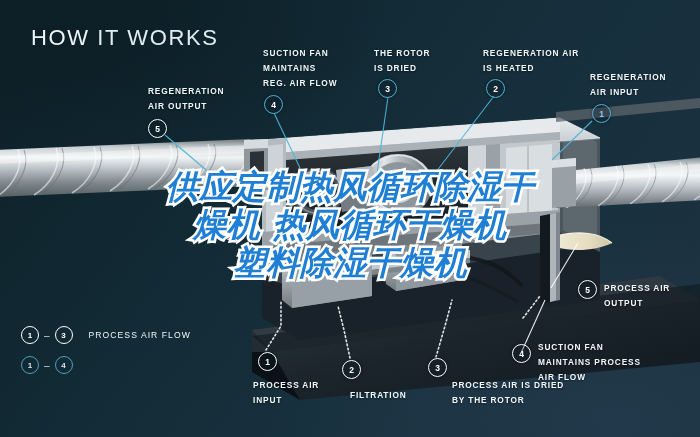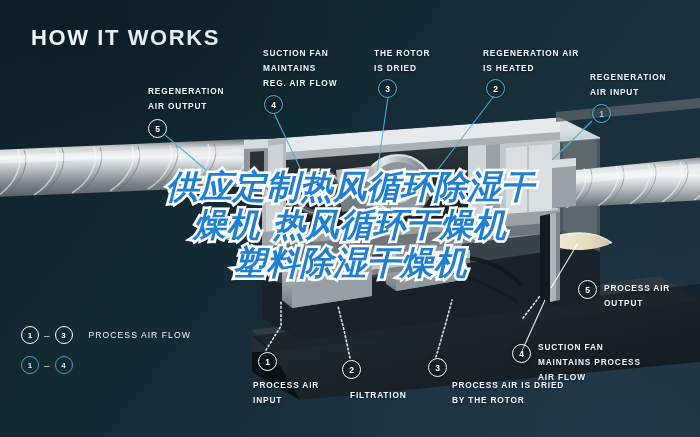--- a/index.html
+++ b/index.html
@@ -14,22 +14,22 @@
       radial-gradient(ellipse 70% 55% at 12% 6%, #0c1f27 0%, rgba(12,31,39,0) 62%),
       radial-gradient(ellipse 80% 70% at 88% 96%, #21394a 0%, rgba(33,57,74,0) 65%),
       linear-gradient(128deg,#0d2028 0%,#122a34 34%,#17303d 62%,#1d3142 100%);
   }
 
   
   .title{
     position:absolute;left:31px;top:25px;
     font-size:22px;letter-spacing:1.6px;color:#eef5f7;white-space:nowrap;
   }
-  .title .b{font-weight:700;text-align:right;}
-  .title .l{font-weight:700;color:#e3edf0;}
+  .title .b{font-weight:400;text-align:right;}
+  .title .l{font-weight:400;color:#e3edf0;}
 
   
   .clabel{
     position:absolute;color:#f2f8fa;font-size:8.3px;font-weight:700;
     letter-spacing:.85px;line-height:15px;text-transform:uppercase;
     white-space:pre-line;text-shadow:0 1px 2px rgba(0,0,0,.45);
   }
 
   
   .badge{

